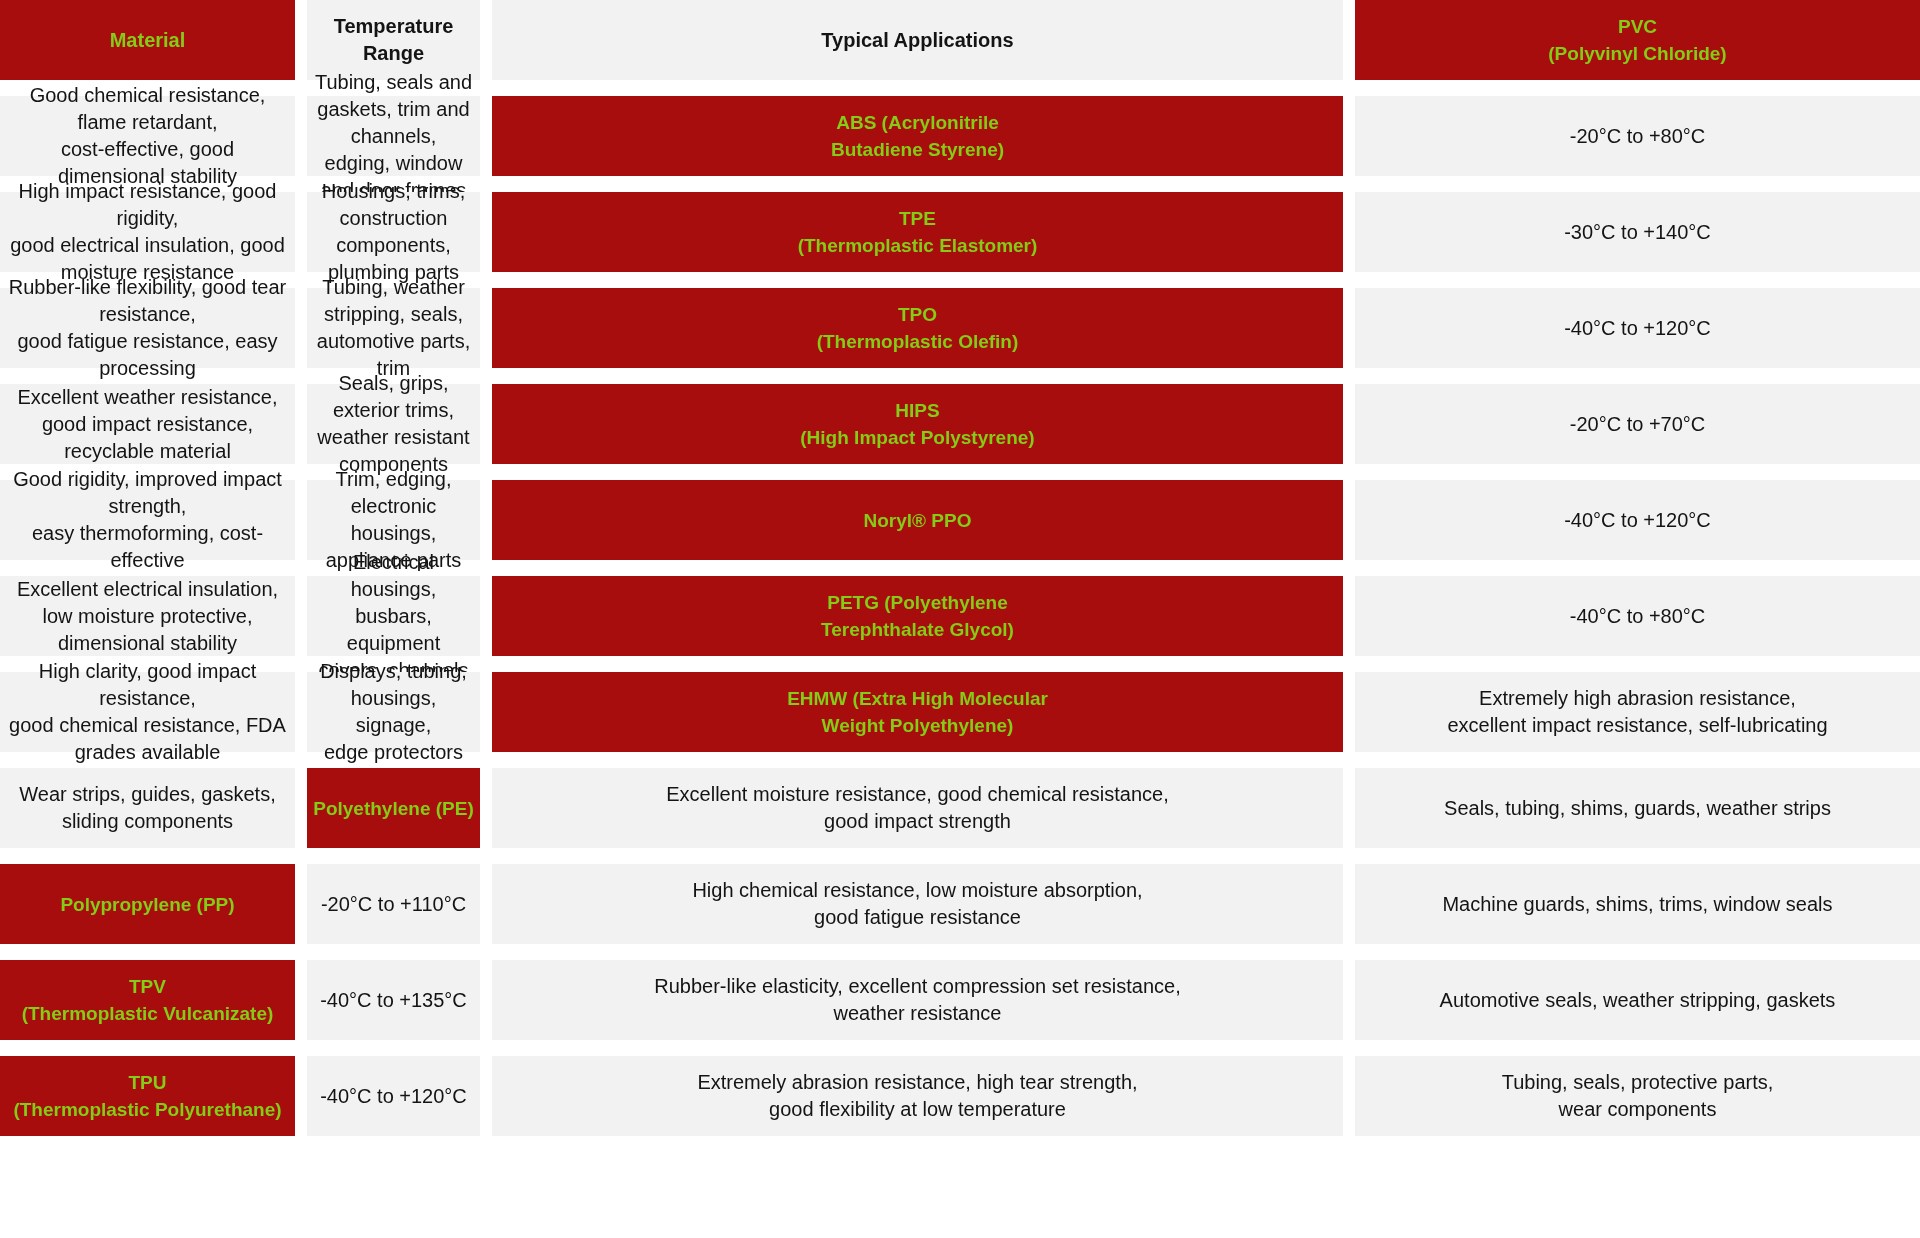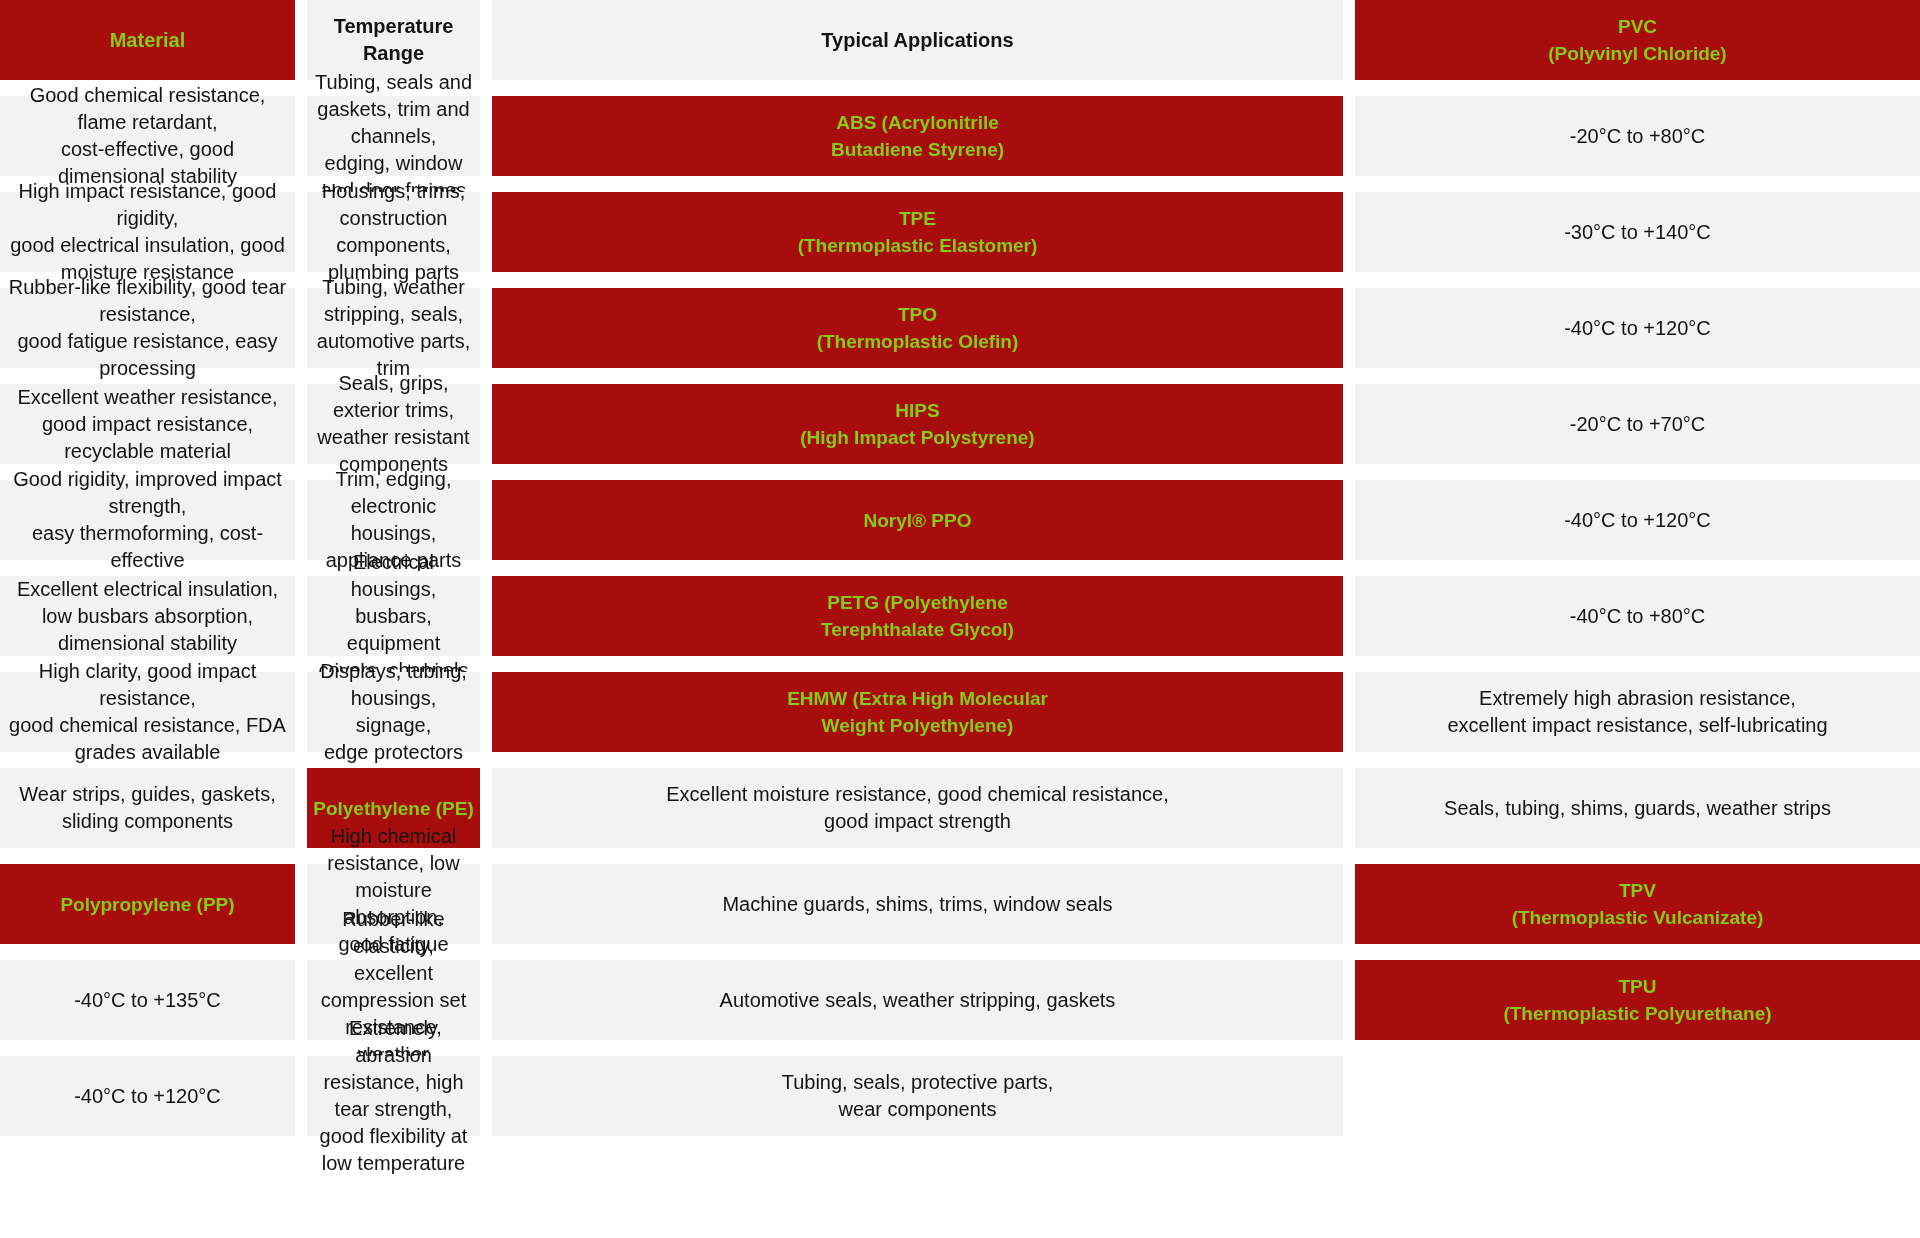--- a/index.html
+++ b/index.html
@@ -92,21 +92,21 @@
   <div class="cell mat">HIPS
 (High Impact Polystyrene)</div>
   <div class="cell temp">-20°C to +70°C</div>
   <div class="cell props">Good rigidity, improved impact strength,
 easy thermoforming, cost-effective</div>
   <div class="cell apps">Trim, edging, electronic housings,
 appliance parts</div>
 
   <div class="cell mat">Noryl® PPO</div>
   <div class="cell temp">-40°C to +120°C</div>
-  <div class="cell props">Excellent electrical insulation, low busbars absorption,
+  <div class="cell props">Excellent electrical insulation, low moisture protective,
 dimensional stability</div>
   <div class="cell apps">Electrical housings, busbars,
 equipment covers, channels</div>
 
   <div class="cell mat">PETG (Polyethylene
 Terephthalate Glycol)</div>
   <div class="cell temp">-40°C to +80°C</div>
   <div class="cell props">High clarity, good impact resistance,
 good chemical resistance, FDA grades available</div>
   <div class="cell apps">Displays, tubing, housings, signage,
@@ -118,20 +118,21 @@
 excellent impact resistance, self-lubricating</div>
   <div class="cell apps">Wear strips, guides, gaskets,
 sliding components</div>
 
   <div class="cell mat">Polyethylene (PE)</div>
   <div class="cell props">Excellent moisture resistance, good chemical resistance,
 good impact strength</div>
   <div class="cell apps">Seals, tubing, shims, guards, weather strips</div>
 
   <div class="cell mat">Polypropylene (PP)</div>
+  <div class="cell temp">-20°C to +110°C</div>
   <div class="cell props">High chemical resistance, low moisture absorption,
 good fatigue resistance</div>
   <div class="cell apps">Machine guards, shims, trims, window seals</div>
 
   <div class="cell mat">TPV
 (Thermoplastic Vulcanizate)</div>
   <div class="cell temp">-40°C to +135°C</div>
   <div class="cell props">Rubber-like elasticity, excellent compression set resistance,
 weather resistance</div>
   <div class="cell apps">Automotive seals, weather stripping, gaskets</div>

